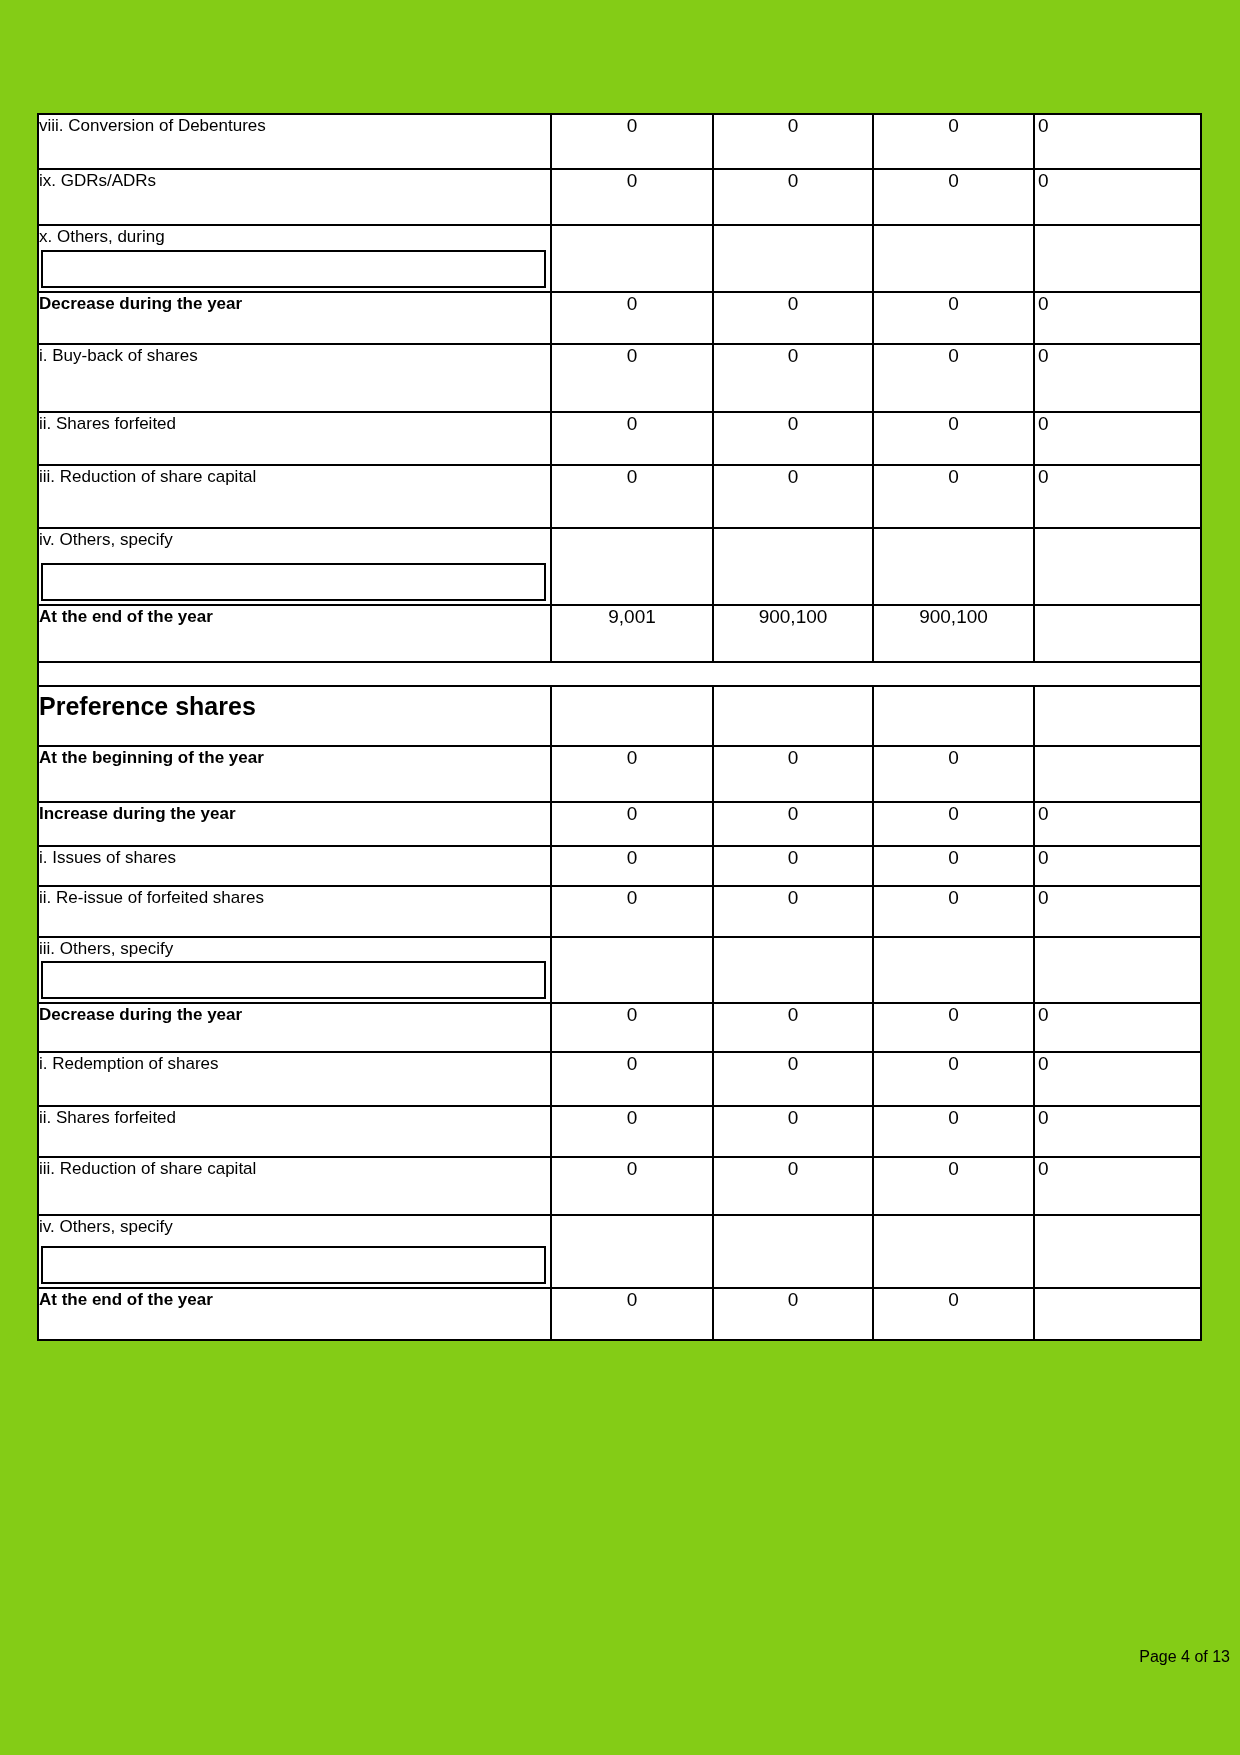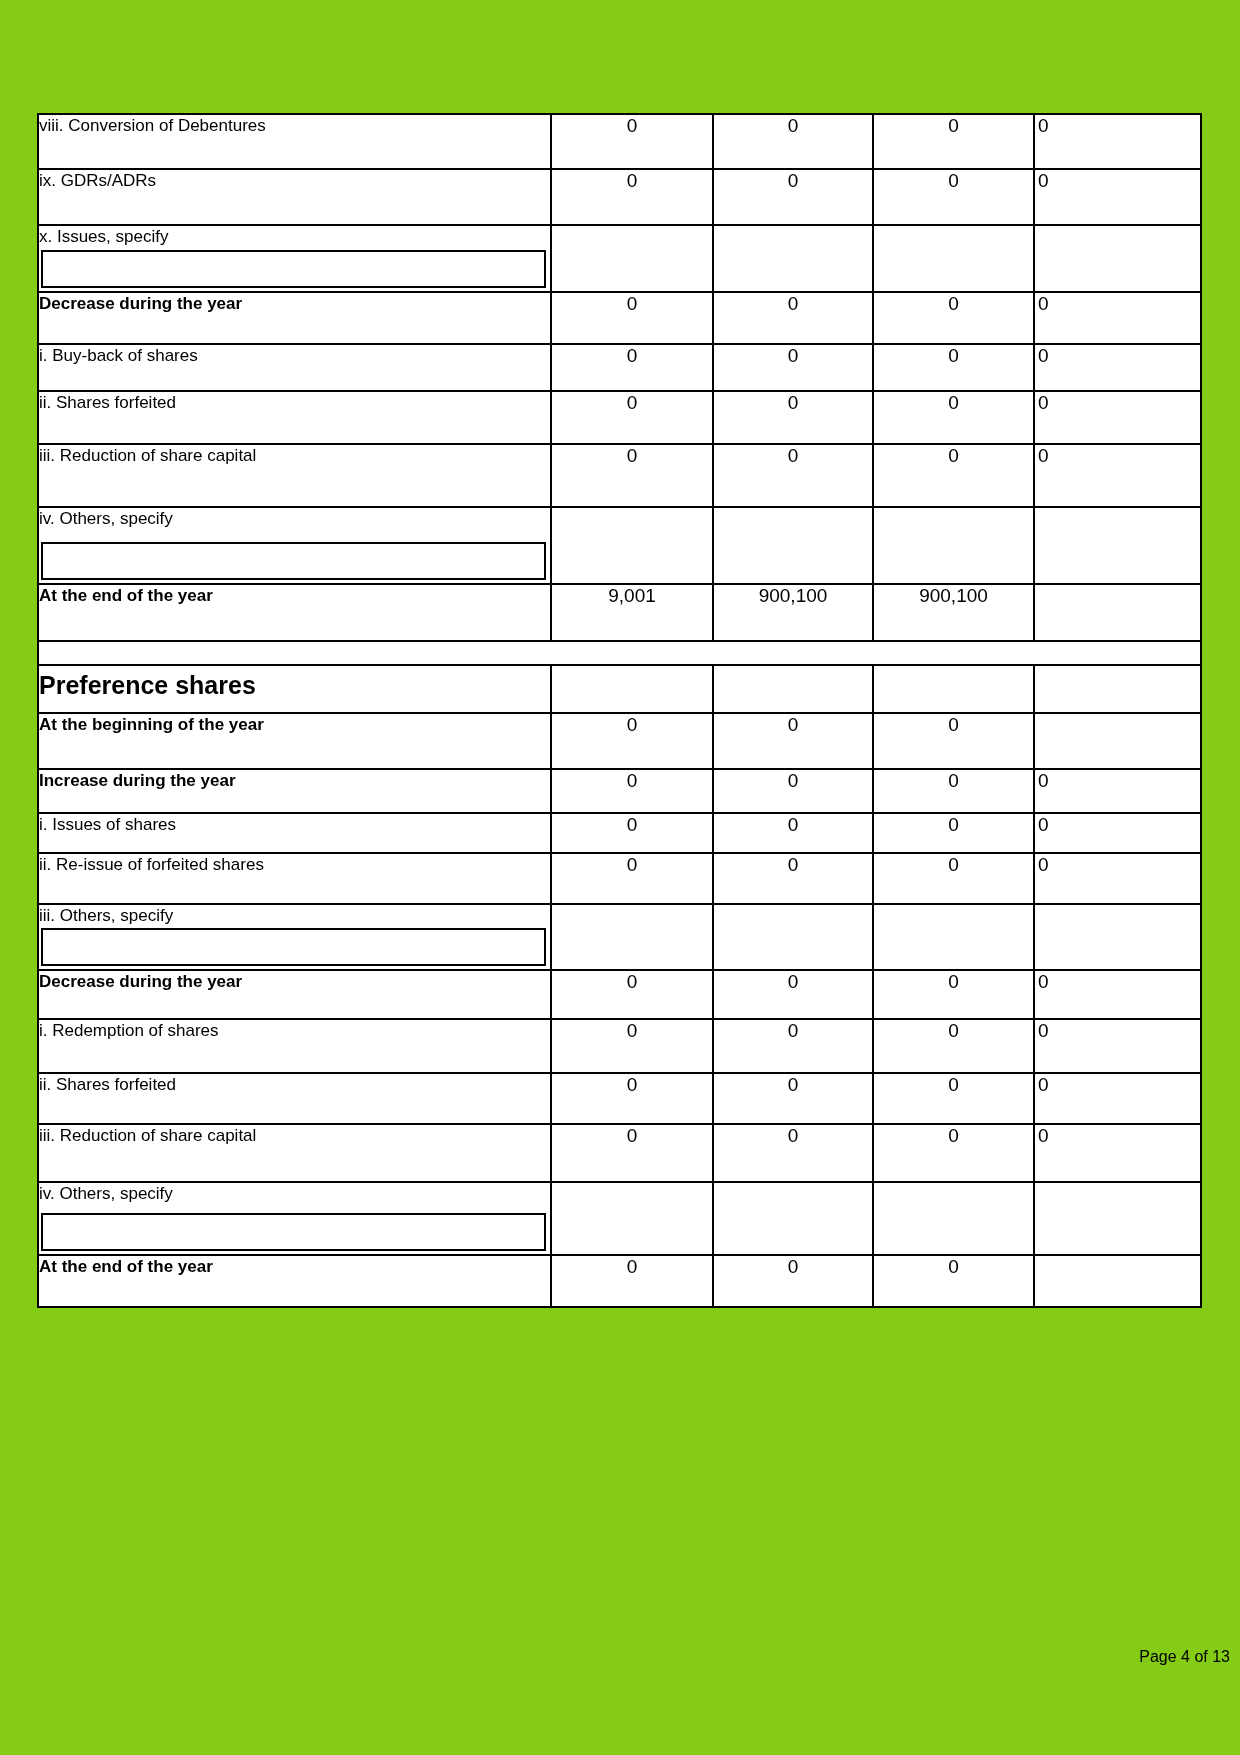--- a/index.html
+++ b/index.html
@@ -109,38 +109,38 @@
           <td class="label-cell">
             <div class="label-text">ix. GDRs/ADRs</div>
           </td>
           <td class="num-cell">0</td>
           <td class="num-cell">0</td>
           <td class="num-cell">0</td>
           <td class="num-cell last">0</td>
         </tr>
         <tr style="height: 67px;">
           <td class="label-cell">
-            <div class="label-text">x. Issues, specify</div>
+            <div class="label-text">x. Others, during</div>
             <div class="specify-box"></div>
           </td>
           <td class="num-cell"></td>
           <td class="num-cell"></td>
           <td class="num-cell"></td>
           <td class="num-cell last"></td>
         </tr>
         <tr style="height: 52px;">
           <td class="label-cell bold">
             <div class="label-text">Decrease during the year</div>
           </td>
           <td class="num-cell">0</td>
           <td class="num-cell">0</td>
           <td class="num-cell">0</td>
           <td class="num-cell last">0</td>
         </tr>
-        <tr style="height: 47px;">
+        <tr style="height: 68px;">
           <td class="label-cell">
             <div class="label-text">i. Buy-back of shares</div>
           </td>
           <td class="num-cell">0</td>
           <td class="num-cell">0</td>
           <td class="num-cell">0</td>
           <td class="num-cell last">0</td>
         </tr>
         <tr style="height: 53px;">
           <td class="label-cell">
@@ -175,21 +175,21 @@
             <div class="label-text">At the end of the year</div>
           </td>
           <td class="num-cell thick-top">9,001</td>
           <td class="num-cell thick-top">900,100</td>
           <td class="num-cell thick-top">900,100</td>
           <td class="num-cell last thick-top"></td>
         </tr>
         <tr style="height: 24px;">
           <td colspan="5" class="separator-cell"></td>
         </tr>
-        <tr style="height: 48px;">
+        <tr style="height: 60px;">
           <td class="label-cell bold section-header">
             <div class="label-text">Preference shares</div>
           </td>
           <td class="num-cell"></td>
           <td class="num-cell"></td>
           <td class="num-cell"></td>
           <td class="num-cell last"></td>
         </tr>
         <tr style="height: 56px;">
           <td class="label-cell bold">

